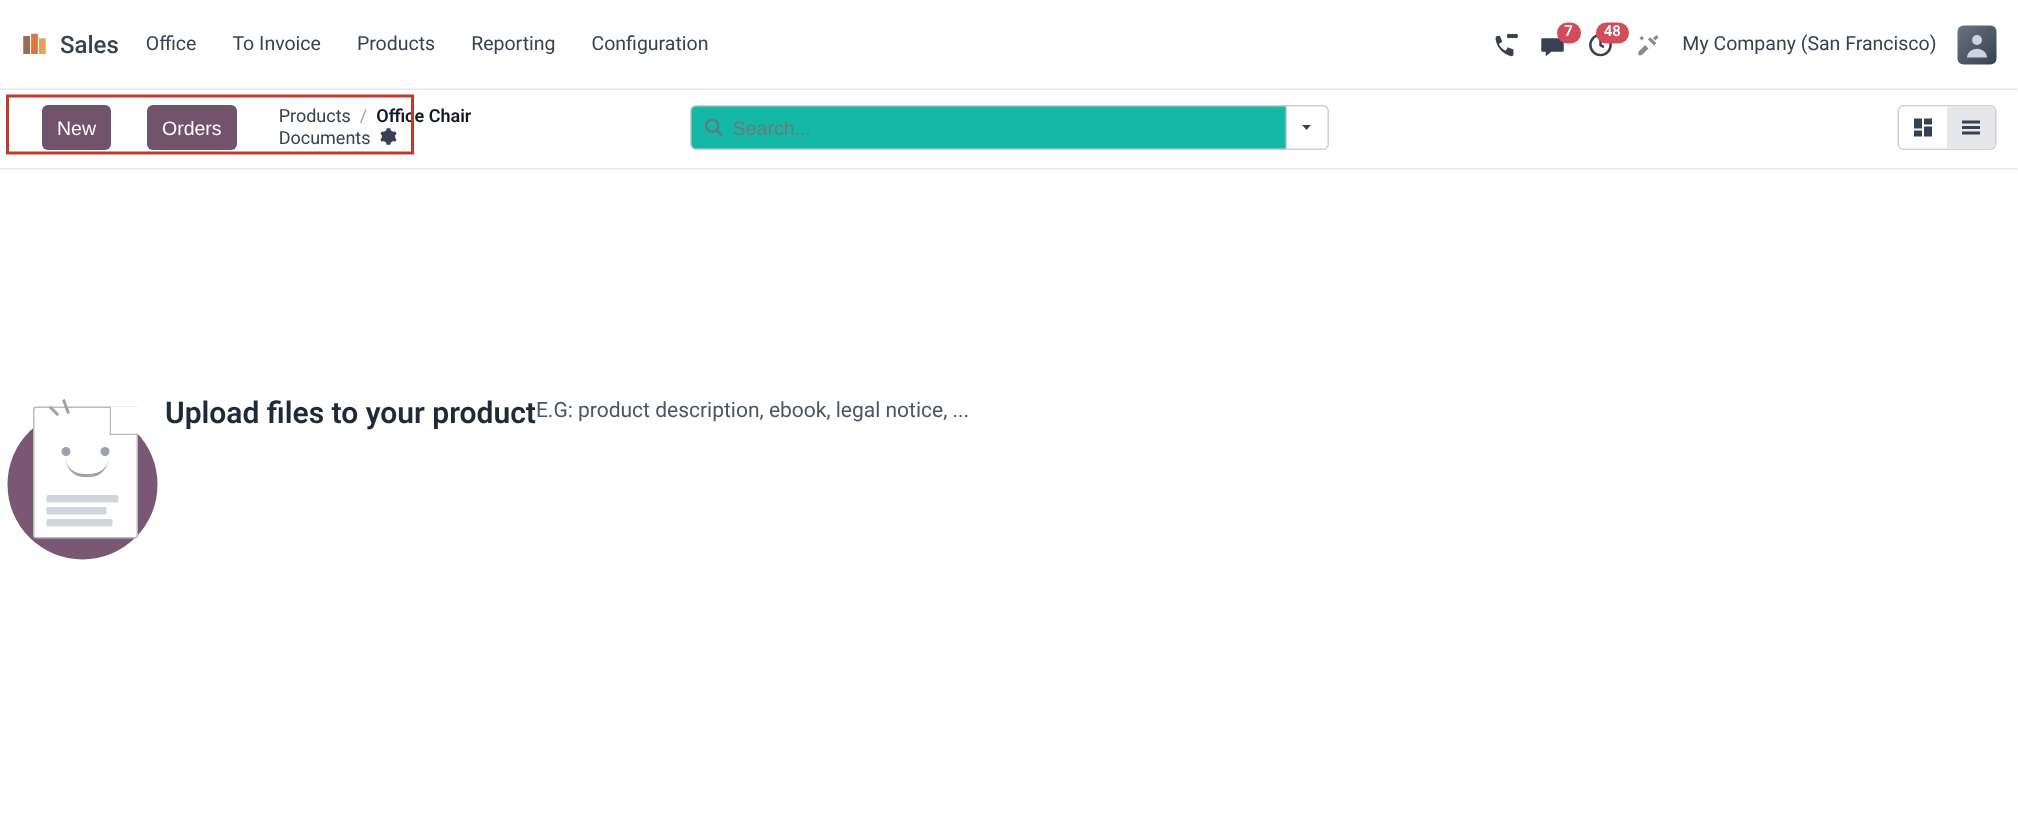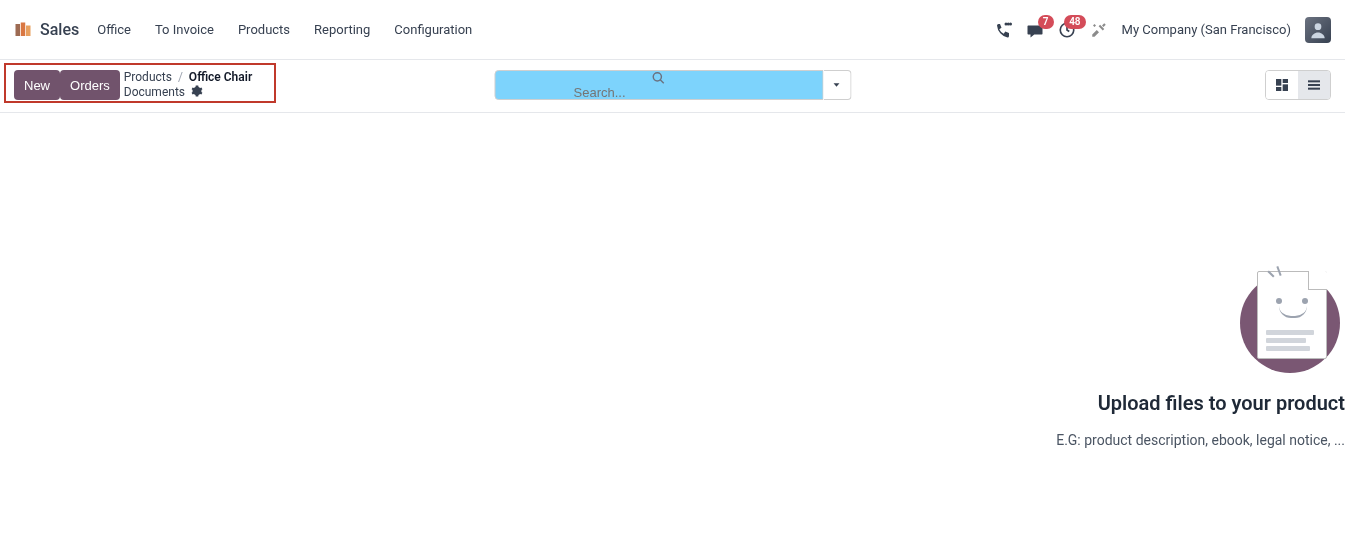--- a/index.html
+++ b/index.html
@@ -66,22 +66,22 @@
       align-items: center;
       justify-content: center;
       color: #fff;
       font-size: 14px;
       cursor: pointer;
     }
     
     .controlbar {
       display: flex;
       align-items: center;
-      padding: 10px 14px 12px 14px;
-      gap: 0;
+      padding: 10px 14px 12px 28px;
+      gap: 24px;
       border-bottom: 1px solid #e5e7eb;
       position: relative;
     }
     .highlight-box {
       position: absolute;
       left: 4px;
       top: 3px;
       width: 272px;
       height: 40px;
       border: 2px solid #c0392b;
@@ -115,25 +115,24 @@
       left: 50%;
       transform: translateX(-50%);
       display: flex;
       align-items: center;
     }
     .search-box {
       display: flex;
       align-items: center;
       border: 1px solid #cfcfcf;
       border-radius: 4px 0 0 4px;
-      width: 329px;
+      width: 398px;
       height: 30px;
       padding: 0 8px;
-      background: #7dd3fc;
-      flex-direction: column;
+      background: #14b8a6;
     }
     .search-box input {
       border: none;
       outline: none;
       flex: 1;
       font-size: 13px;
       margin-left: 6px;
       background: transparent;
     }
     .search-caret {
@@ -161,22 +160,22 @@
       display: flex;
       align-items: center;
       justify-content: center;
       cursor: pointer;
       background: #fff;
     }
     .view-btn.active { background: #e5e7eb; }
     
     .empty-state {
       display: flex;
-      flex-direction: column;
-      align-items: flex-end;
+      flex-direction: row;
+      align-items: flex-start;
       padding-top: 150px;
     }
     .empty-icon-wrap { position: relative; width: 110px; height: 110px; margin-bottom: 18px; }
     .empty-circle {
       position: absolute;
       width: 100px;
       height: 100px;
       background: #7a5773;
       border-radius: 50%;
       top: 10px;

